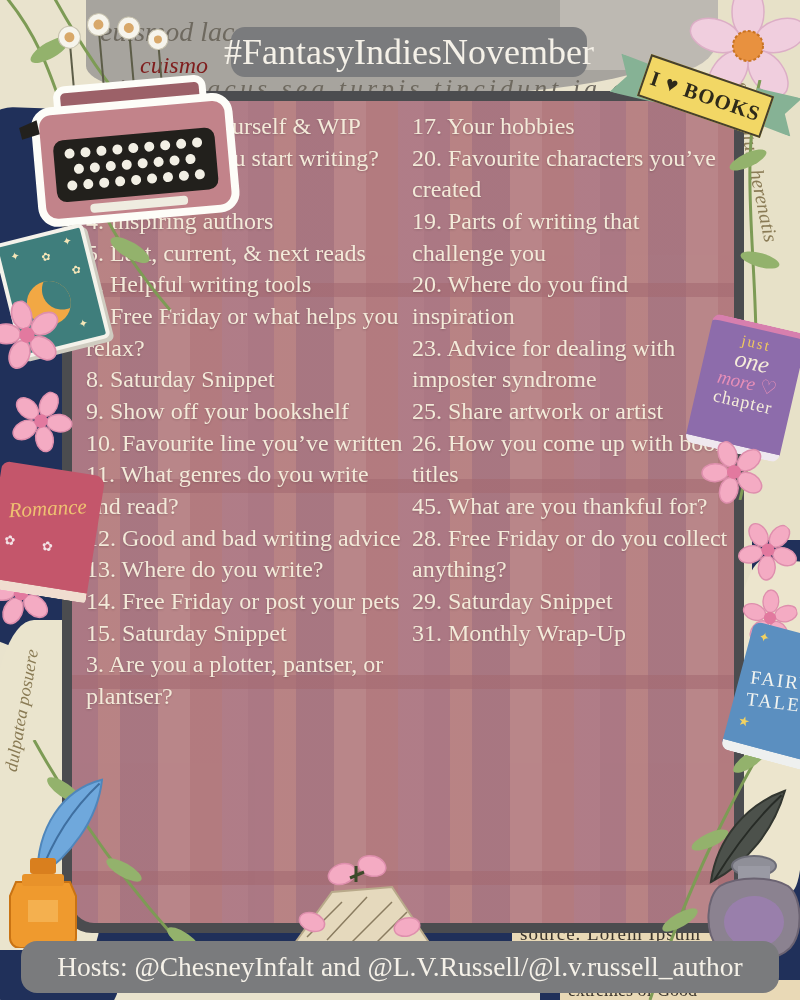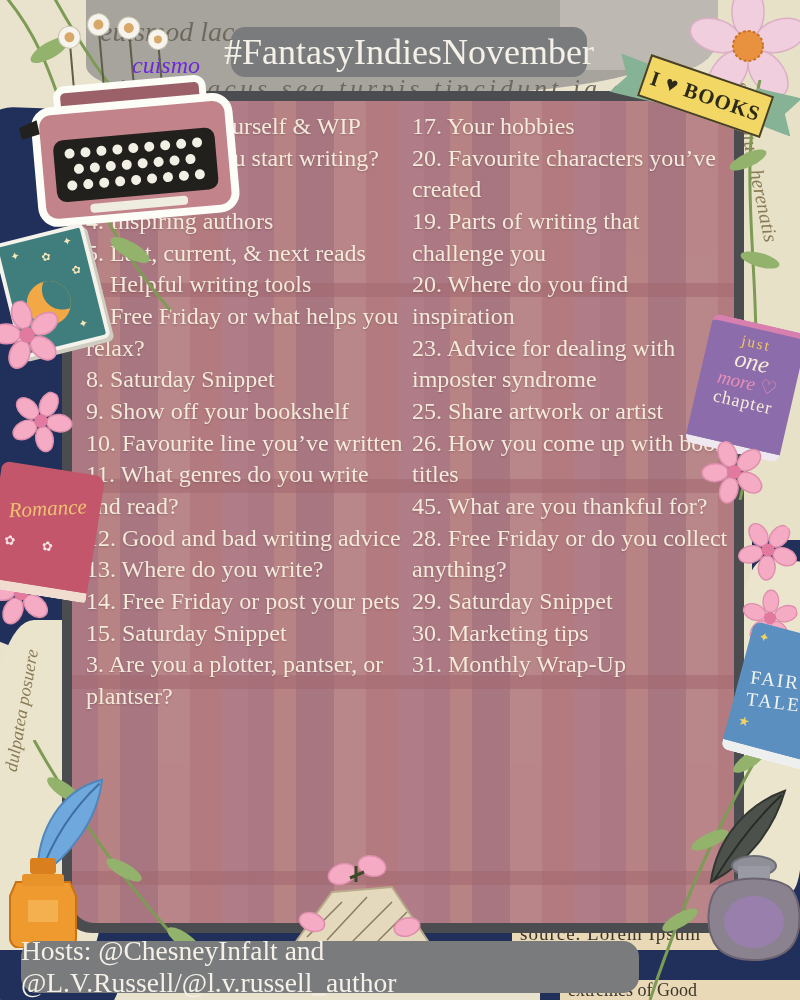--- a/index.html
+++ b/index.html
@@ -23,29 +23,29 @@
   .paper-right-low { left:728px; top:560px; width:80px; height:330px; background:#ece5cd;
                      border-radius:35% 8% 10% 40%; transform:rotate(3deg); z-index:2;}
   .paper-botleft { left:-10px; top:620px; width:110px; height:330px; background:#eae4cd;
                    border-radius:40% 20% 10% 5%; z-index:1;}
   .paper-newsprint { left:512px; top:898px; width:260px; height:52px; background:#e9d9b6; z-index:2; padding:2px 8px;
                      font-size:19px; color:#3a342c; letter-spacing:1px; line-height:1.2; overflow:hidden;}
   .paper-goodline { left:560px; top:980px; width:240px; height:20px; background:#e9d9b6; z-index:2; padding:0 8px;
                     font-size:18px; color:#3a342c; }
   .bg-script { position:absolute; z-index:2; color:#6e695f; font-style:italic; white-space:nowrap; }
   .t-euismod { left:100px; top:16px; font-size:28px; }
-  .t-cuismo { left:132px; top:52px; font-size:24px; color:#6d28d9;}
+  .t-cuismo { left:140px; top:52px; font-size:24px; color:#7f1d1d;}
   .t-lacus { left:118px; top:74px; font-size:26px; letter-spacing:4px; }
   .t-ferment { right:-36px; top:150px; font-size:20px; color:#8a7b55; transform:rotate(78deg); }
   .t-leftscript { left:-40px; top:700px; font-size:18px; color:#8a7b55; transform:rotate(-80deg); }
 
   
   .banner { position:absolute; background:#7a7b7d; color:#f5f1e8; display:flex; align-items:center; justify-content:center; }
   .title-banner { left:231px; top:27px; width:356px; height:50px; border-radius:14px; z-index:6; font-size:36px; }
-  .footer-banner { left:21px; top:941px; width:618px; height:52px; border-radius:16px; z-index:9; font-size:27.5px;align-items:center; }
+  .footer-banner { left:21px; top:941px; width:758px; height:52px; border-radius:16px; z-index:9; font-size:27.5px;align-items:center; }
 
   
   .panel { position:absolute; left:62px; top:91px; width:682px; height:842px; z-index:3;
            background:#4b4c4f; border-radius:30px; padding:10px; }
   .panel-inner { position:relative; width:100%; height:100%; background:#b57f85; border-radius:22px; overflow:hidden; }
   .bookshelf { position:absolute; inset:0; opacity:.45; border-radius:22px;
     background:
       repeating-linear-gradient(180deg, transparent 0 182px, rgba(141,77,86,.55) 182px 196px),
       repeating-linear-gradient(90deg,
         rgba(122,84,128,.35) 0 26px, rgba(210,160,130,.28) 26px 48px,
@@ -169,21 +169,20 @@
           <li>17. Your hobbies</li>
           <li>20. Favourite characters you’ve created</li>
           <li>19. Parts of writing that challenge you</li>
           <li>20. Where do you find inspiration</li>
           <li>23. Advice for dealing with imposter syndrome</li>
           <li>25. Share artwork or artist</li>
           <li>26. How you come up with book titles</li>
           <li>45. What are you thankful for?</li>
           <li>28. Free Friday or do you collect anything?</li>
           <li>29. Saturday Snippet</li>
-          <li>30. Marketing tips</li>
           <li>31. Monthly Wrap-Up</li>
         </ul>
       </div>
     </div>
   </div>
 
   <svg class="deco typewriter-wrap" viewBox="0 0 250 250">
     <g stroke="#5d5d48" stroke-width="2" fill="none">
       <path d="M70 90 V30"></path>
         <path d="M100 90 V20"></path>

